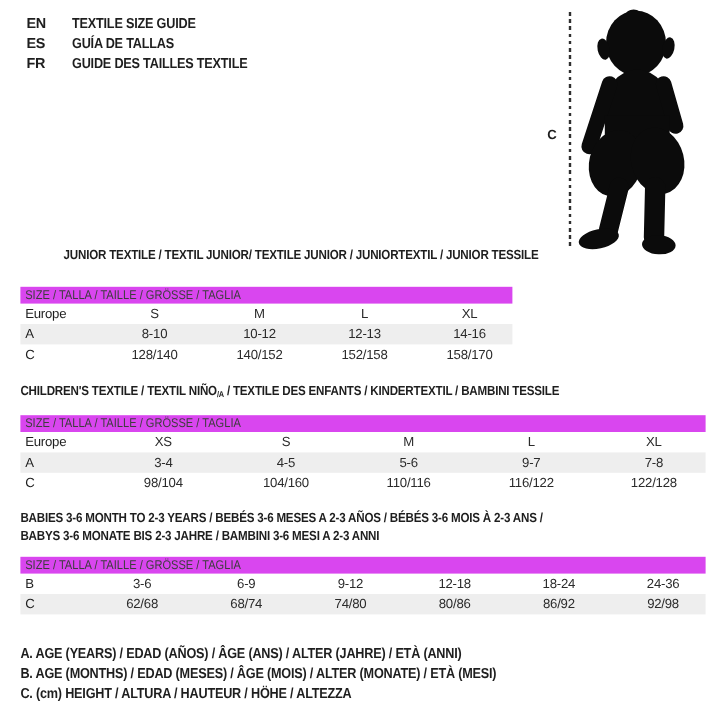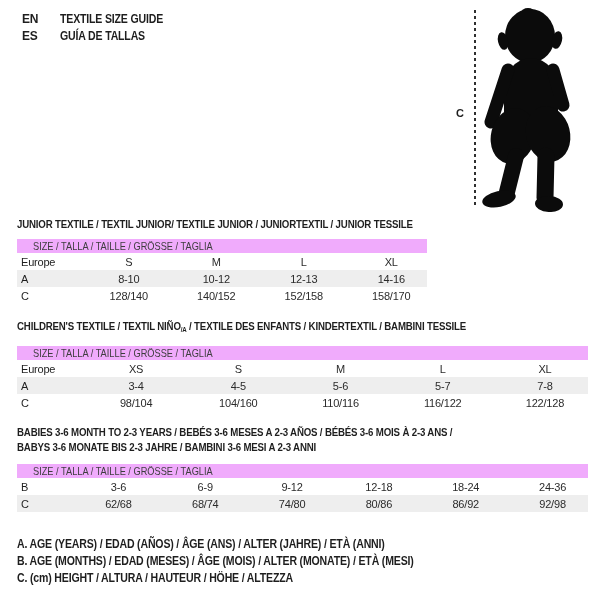--- a/index.html
+++ b/index.html
@@ -26,22 +26,22 @@
 
   
   .sec-title { position:absolute; left:17px; font-size:11px; font-weight:700; letter-spacing:-.2px; line-height:15px; }
   .sub { font-size:7px; vertical-align:-2px; }
 
   .tbl { position:absolute; left:17px; font-size:11px; }
   .tbl-1 { top:239px; width:410px; }
   .tbl-2 { top:346px; width:571px; }
   .tbl-3 { top:464px; width:571px; }
   .size-bar {
-    height:14px; background:#f0abfc; color:#3d3d3d;
-    font-size:10.5px; display:flex; align-items:center; padding-left:16px;
+    height:14px; background:#d946ef; color:#3d3d3d;
+    font-size:10.5px; display:flex; align-items:center; padding-left:4px;
   }
   .tr { display:flex; height:17px; align-items:center; color:#2b2b2b;gap:16px; }
   .tr.shaded { background:#eeeeee; }
   .td { flex:1; text-align:center; letter-spacing:-.2px; }
   .td.lbl { flex:0 0 60px; text-align:left; padding-left:4px; color:#1e1e1e; }
 
   
   .notes { position:absolute; left:17px; top:536px; }
   .note-line { font-size:12px; font-weight:700; line-height:17px; letter-spacing:-.2px; }
 </style>
@@ -52,20 +52,24 @@
 
   <div class="lang-block">
     <div class="lang-row">
       <span class="lang-code">EN</span>
       <span class="cond">TEXTILE SIZE GUIDE</span>
     </div>
     <div class="lang-row">
       <span class="lang-code">ES</span>
       <span class="cond">GUÍA DE TALLAS</span>
     </div>
+    <div class="lang-row">
+      <span class="lang-code">FR</span>
+      <span class="cond">GUIDE DES TAILLES TEXTILE</span>
+    </div>
   </div>
 
   <div class="dash-line"></div>
   <span class="c-label">C</span>
   <svg class="baby-svg" width="120" height="206" viewBox="0 0 120 206" fill="#0b0b0b">
     <ellipse cx="50" cy="7" rx="7" ry="5"></ellipse>
     <ellipse cx="52" cy="30" rx="25" ry="27"></ellipse>
     <ellipse cx="25" cy="35" rx="5" ry="9" transform="rotate(-12 25 35)"></ellipse>
     <ellipse cx="79" cy="34" rx="5" ry="9" transform="rotate(12 79 34)"></ellipse>
     <ellipse cx="53" cy="86" rx="28" ry="34"></ellipse>
@@ -73,21 +77,21 @@
     <line x1="75" y1="64" x2="85" y2="99" stroke="#0b0b0b" stroke-width="13" stroke-linecap="round"></line>
     <rect x="26" y="90" width="54" height="38"></rect>
     <ellipse cx="35" cy="130" rx="22" ry="28" transform="rotate(14 35 130)"></ellipse>
     <ellipse cx="70" cy="128" rx="22" ry="28" transform="rotate(-14 70 128)"></ellipse>
     <line x1="38" y1="150" x2="29" y2="186" stroke="#0b0b0b" stroke-width="16" stroke-linecap="round"></line>
     <line x1="68" y1="150" x2="67" y2="192" stroke="#0b0b0b" stroke-width="17" stroke-linecap="round"></line>
     <ellipse cx="21" cy="193" rx="17" ry="8" transform="rotate(-12 21 193)"></ellipse>
     <ellipse cx="71" cy="198" rx="14" ry="8" transform="rotate(3 71 198)"></ellipse>
   </svg>
 
-  <div class="sec-title" style="top:217px;">
+  <div class="sec-title" style="top:206px;margin-left:36px;">
     <span class="cond">JUNIOR TEXTILE / TEXTIL JUNIOR/ TEXTILE JUNIOR / JUNIORTEXTIL / JUNIOR TESSILE</span>
   </div>
   <div class="tbl tbl-1">
     <div class="size-bar">
       <span class="cond">SIZE / TALLA / TAILLE / GRÖSSE / TAGLIA</span>
     </div>
     <div class="tr">
       <span class="td lbl">Europe</span>
       <span class="td">S</span>
       <span class="td">M</span>
@@ -123,21 +127,21 @@
       <span class="td">S</span>
       <span class="td">M</span>
       <span class="td">L</span>
       <span class="td">XL</span>
     </div>
     <div class="tr shaded">
       <span class="td lbl">A</span>
       <span class="td">3-4</span>
       <span class="td">4-5</span>
       <span class="td">5-6</span>
-      <span class="td">5-7</span>
+      <span class="td">9-7</span>
       <span class="td">7-8</span>
     </div>
     <div class="tr">
       <span class="td lbl">C</span>
       <span class="td">98/104</span>
       <span class="td">104/160</span>
       <span class="td">110/116</span>
       <span class="td">116/122</span>
       <span class="td">122/128</span>
     </div>

